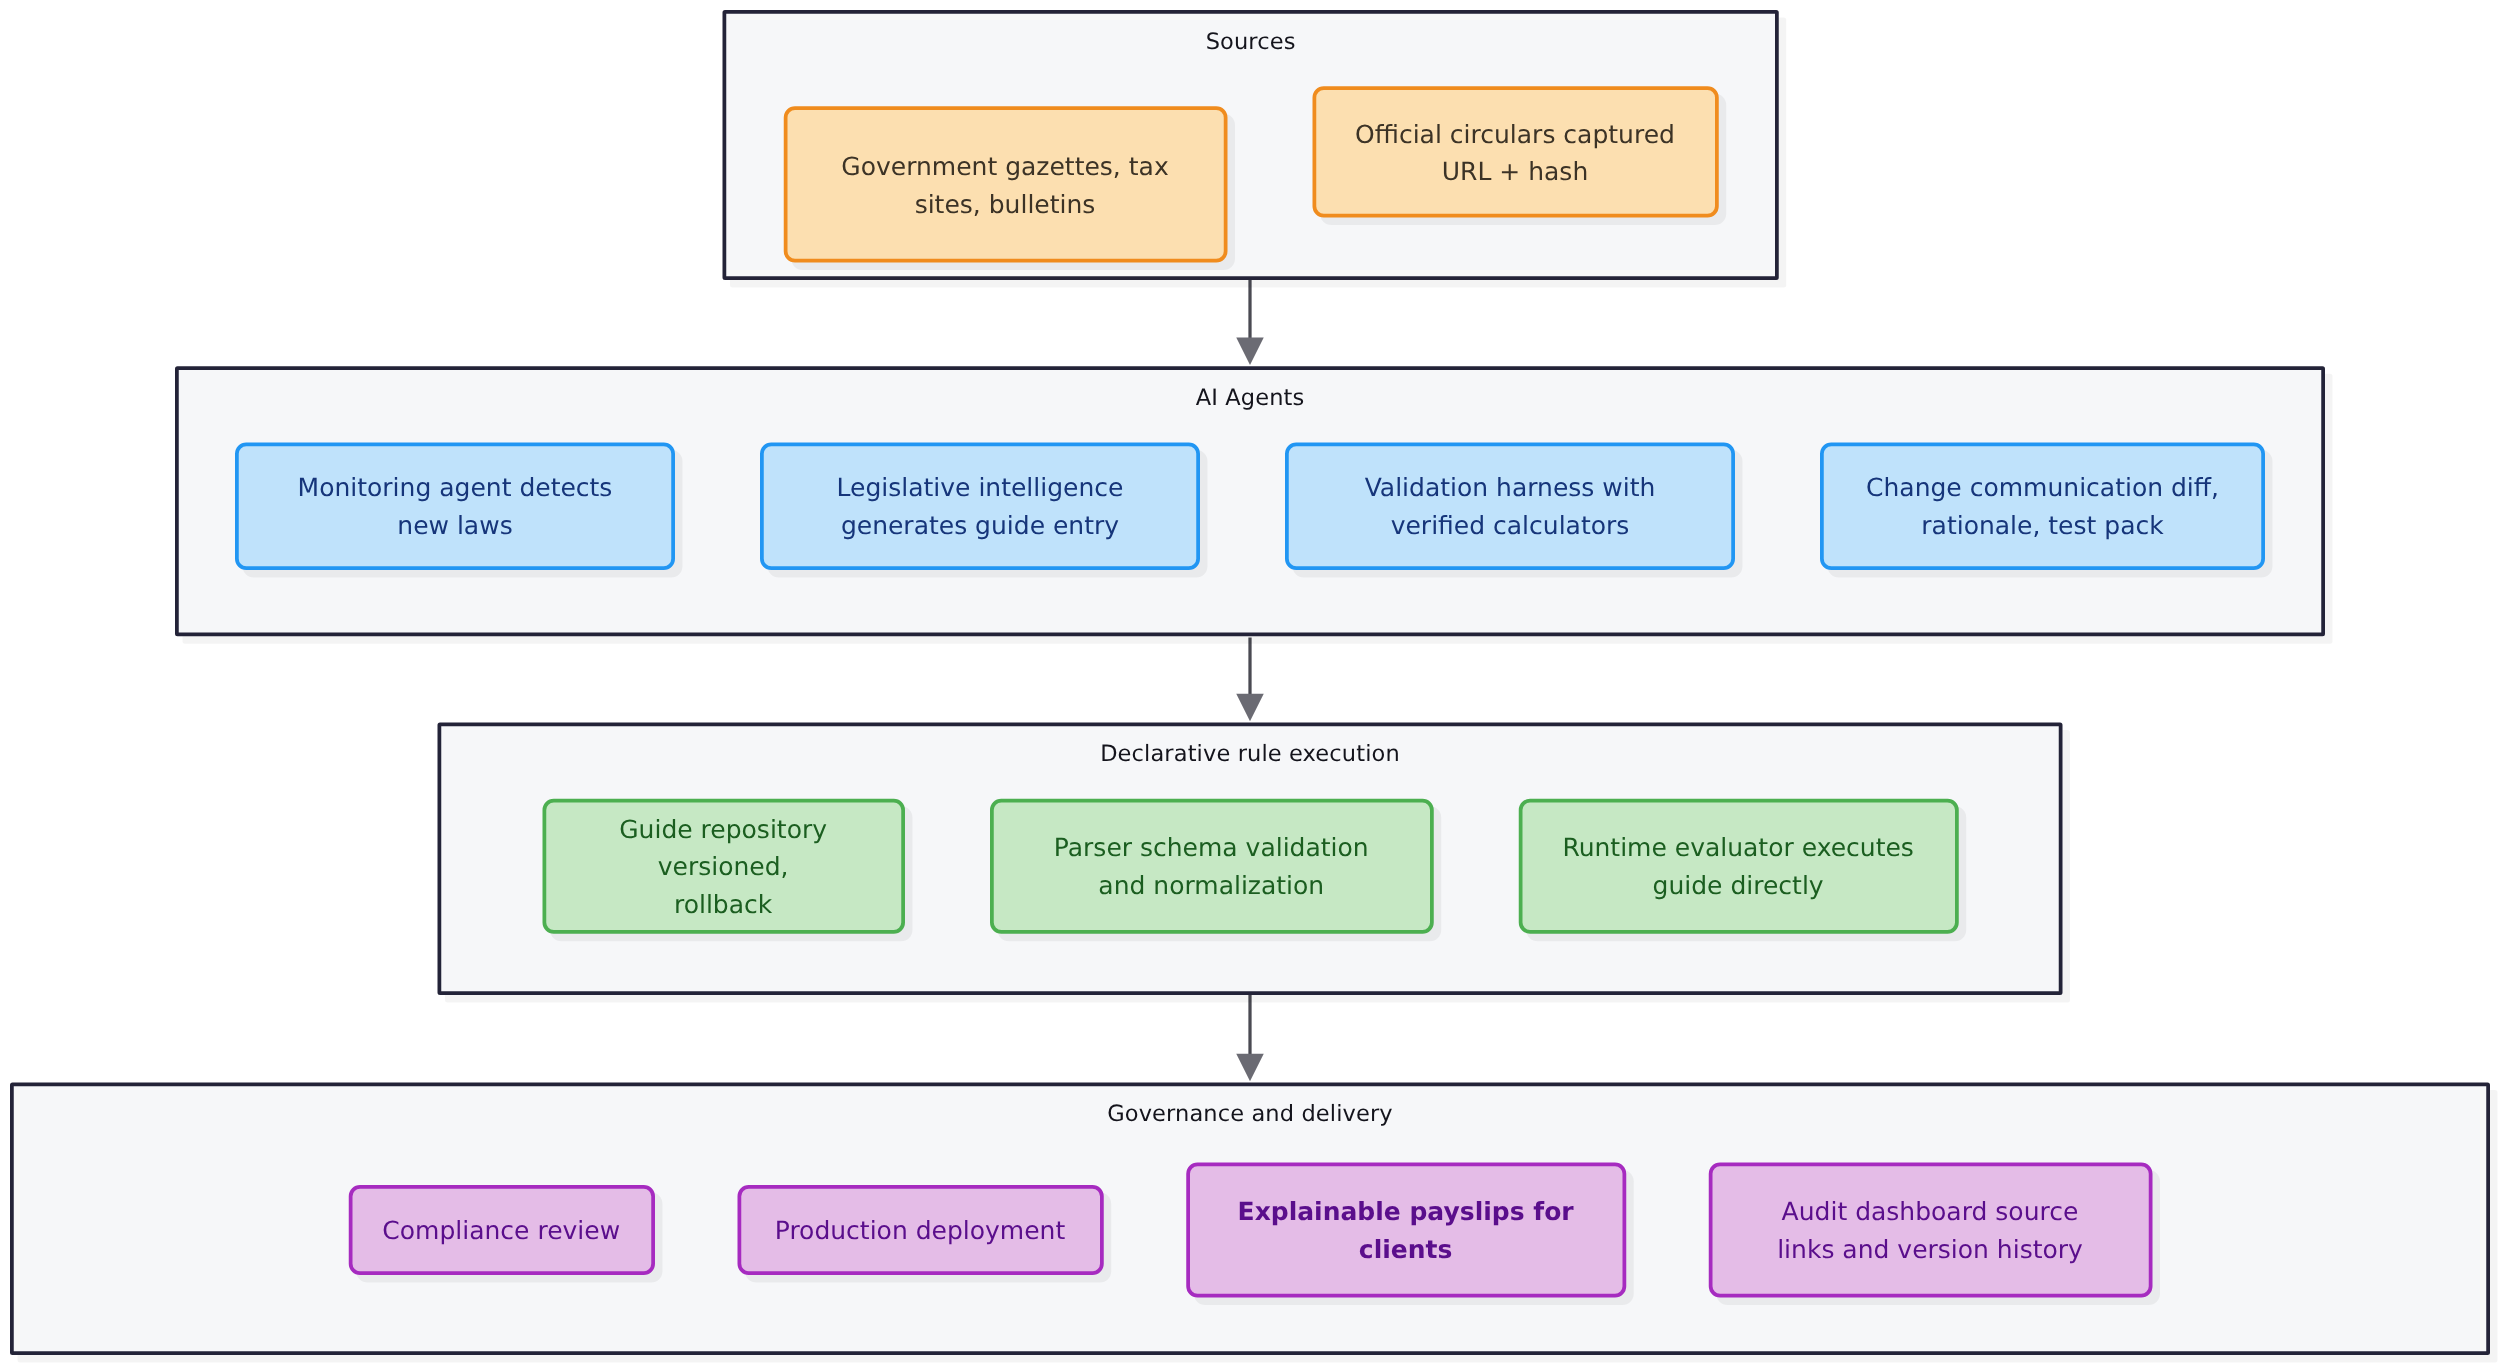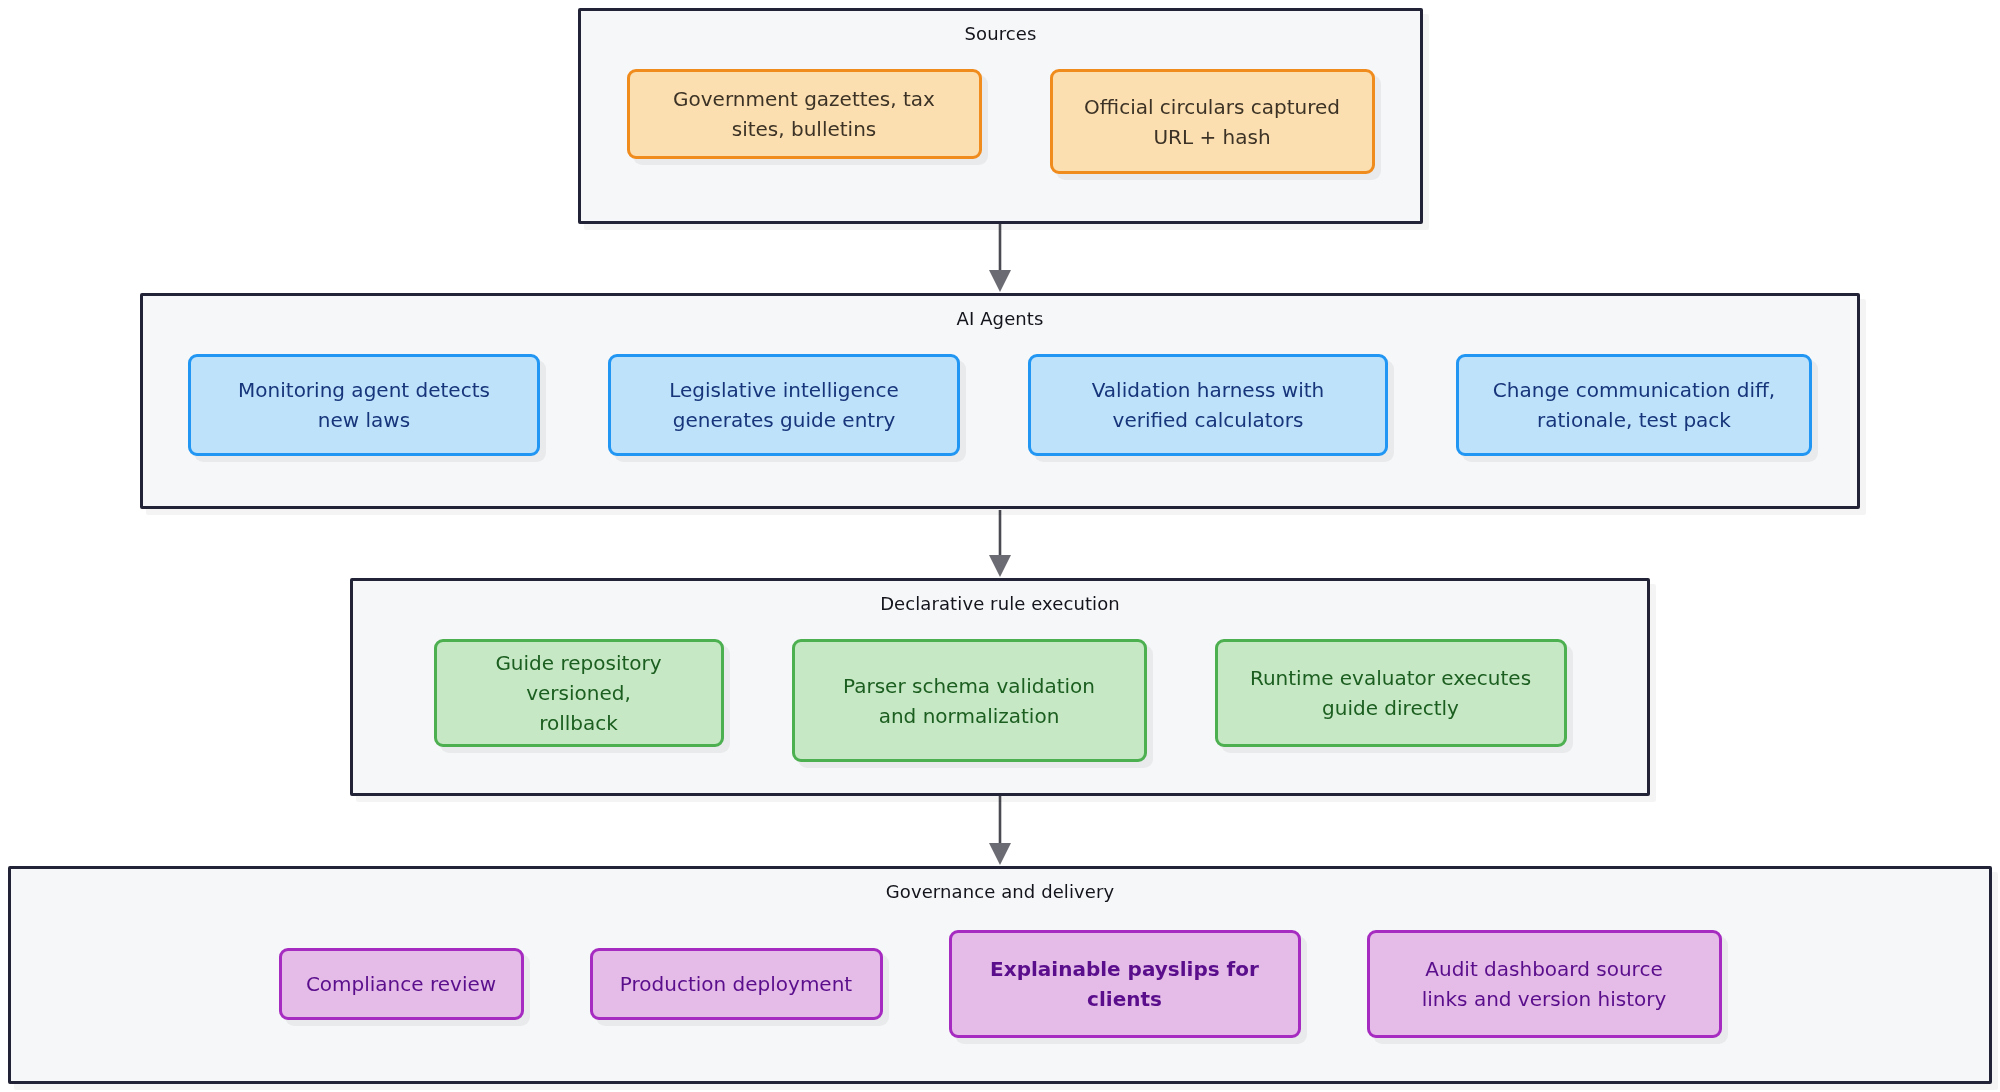--- a/index.html
+++ b/index.html
@@ -124,21 +124,21 @@
     </g>
     <g>
       <line class="arrow-line" x1="1000" y1="796" x2="1000" y2="847"></line>
       <polygon class="arrow-head" points="1000,865 989,843 1011,843"></polygon>
     </g>
   </svg>
 
   <div class="cluster" style="left:578px; top:8px; width:845px; height:216px;">
     <div class="cluster-title">Sources</div>
     <div class="cluster-row" style="top:58px; gap:68px;">
-      <div class="node orange" style="width:355px; height:90px;">Government gazettes, tax
+      <div class="node orange" style="width:355px; height:125px;margin-top:16px;">Government gazettes, tax
 sites, bulletins</div>
       <div class="node orange" style="width:325px; height:105px;">Official circulars captured
 URL + hash</div>
     </div>
   </div>
 
   <div class="cluster" style="left:140px; top:293px; width:1720px; height:216px;">
     <div class="cluster-title">AI Agents</div>
     <div class="cluster-row" style="top:58px; gap:68px;">
       <div class="node blue" style="width:352px; height:102px;">Monitoring agent detects
@@ -150,21 +150,21 @@
       <div class="node blue" style="width:356px; height:102px;">Change communication diff,
 rationale, test pack</div>
     </div>
   </div>
 
   <div class="cluster" style="left:350px; top:578px; width:1300px; height:218px;">
     <div class="cluster-title">Declarative rule execution</div>
     <div class="cluster-row" style="top:58px; gap:68px;">
       <div class="node green" style="width:290px; height:108px;">Guide repository versioned,
 rollback</div>
-      <div class="node green" style="width:355px; height:123px;">Parser schema validation
+      <div class="node green" style="width:355px; height:108px;">Parser schema validation
 and normalization</div>
       <div class="node green" style="width:352px; height:108px;">Runtime evaluator executes
 guide directly</div>
     </div>
   </div>
 
   <div class="cluster" style="left:8px; top:866px; width:1984px; height:218px;">
     <div class="cluster-title">Governance and delivery</div>
     <div class="cluster-row" style="top:60px; gap:66px; align-items:center; height:110px;">
       <div class="node purple" style="width:245px; height:72px;">Compliance review</div>

